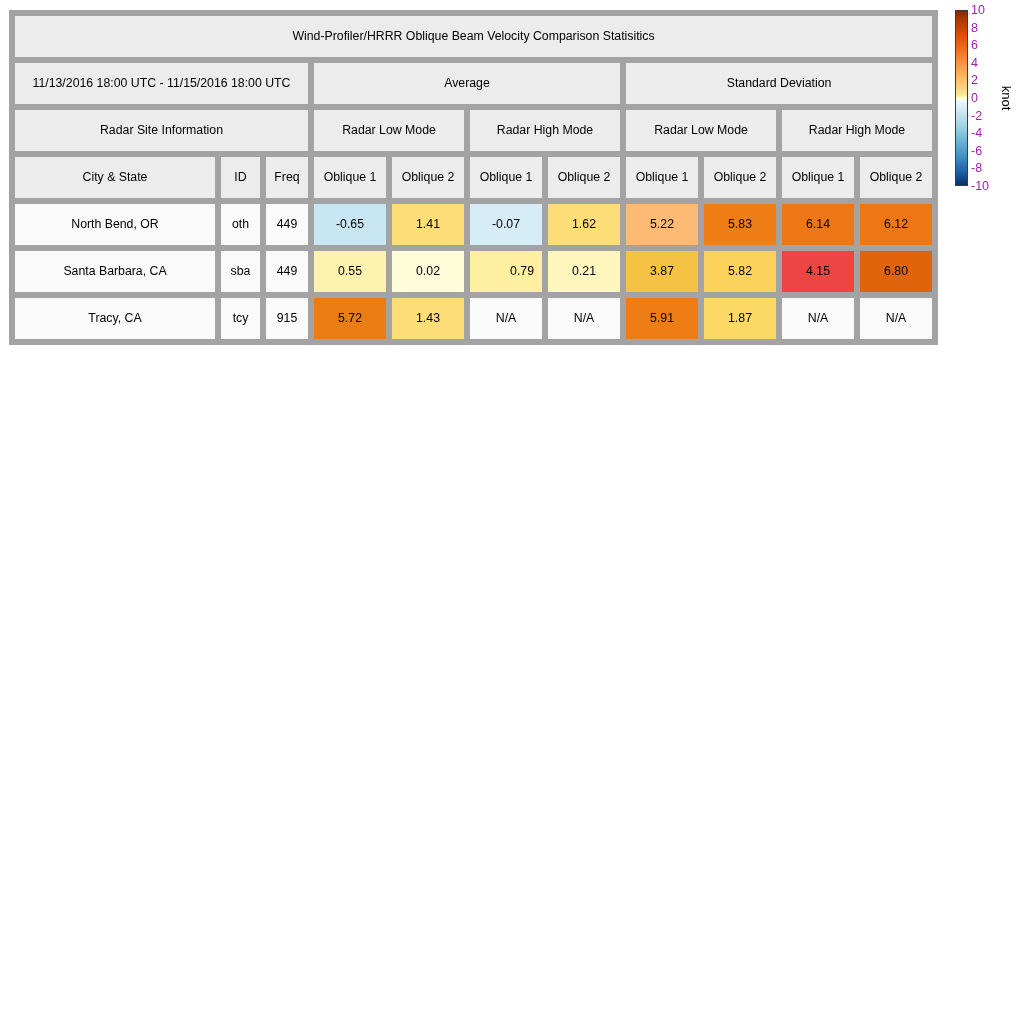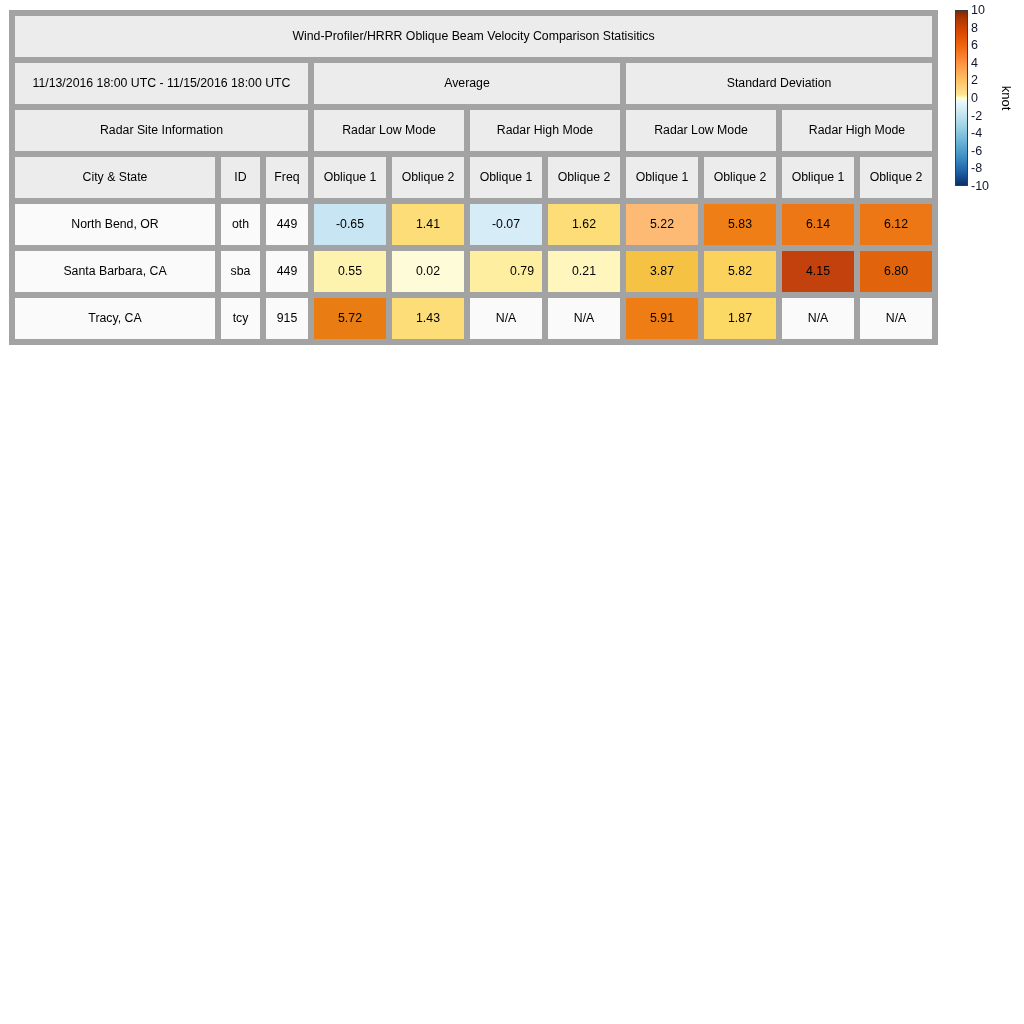--- a/index.html
+++ b/index.html
@@ -99,21 +99,21 @@
     top: 0;
     width: 26px;
     height: 176px;
   }
   #cb-ticks span {
     position: absolute;
     left: 0;
     font-size: 12.5px;
     line-height: 12px;
     transform: translateY(-50%);
-    color: #0f172a;
+    color: #a21caf;
   }
   #cb-unit {
     position: absolute;
     left: 40px;
     top: 0;
     height: 176px;
     width: 22px;
   }
   #cb-unit span {
     position: absolute;
@@ -191,21 +191,21 @@
         <tr>
           <td class="sitecell">Santa Barbara, CA</td>
           <td class="sitecell">sba</td>
           <td class="sitecell">449</td>
           <td style="background: rgb(254, 243, 174);">0.55</td>
           <td style="background: rgb(254, 252, 216); margin-left: 48px;">0.02</td>
           <td style="background: rgb(254, 239, 160); text-align: right;">0.79</td>
           <td style="background: rgb(254, 246, 189);">0.21</td>
           <td style="background: rgb(246, 194, 67);">3.87</td>
           <td style="background: rgb(251, 211, 92);">5.82</td>
-          <td style="background: #c2410c;">4.15</td>
+          <td style="background: #ef4444;">4.15</td>
           <td style="background: rgb(225, 99, 12);">6.80</td>
         </tr>
         <tr>
           <td class="sitecell">Tracy, CA</td>
           <td class="sitecell">tcy</td>
           <td class="sitecell">915</td>
           <td style="background: rgb(233, 124, 18);">5.72</td>
           <td style="background: rgb(253, 221, 120);">1.43</td>
           <td style="background: rgb(250, 250, 250);">N/A</td>
           <td style="background: rgb(250, 250, 250);">N/A</td>

